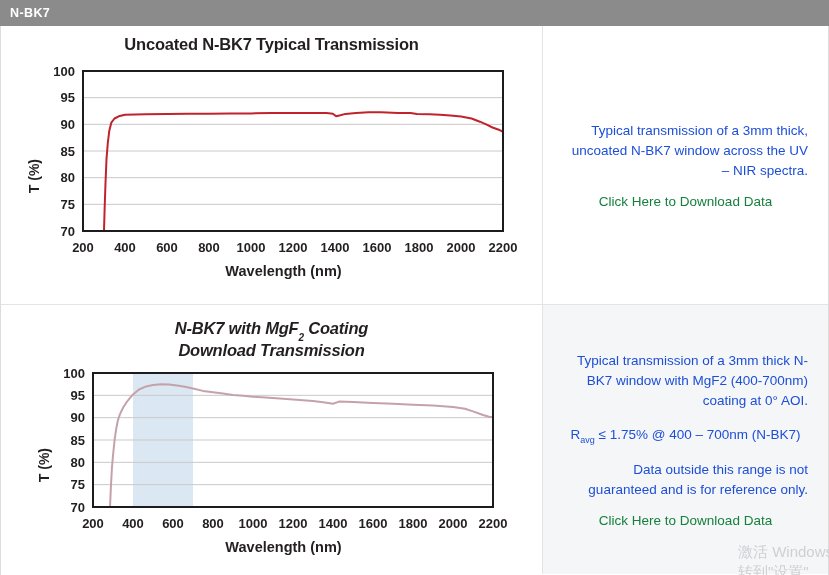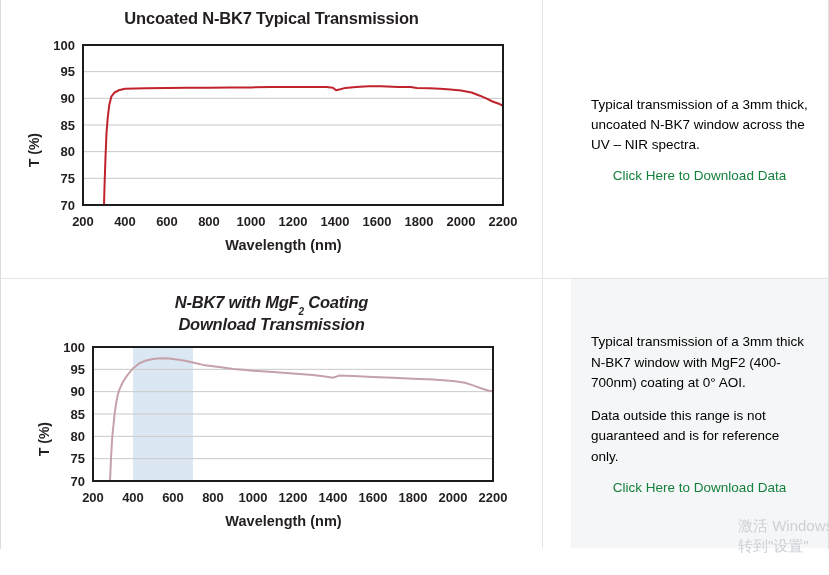--- a/index.html
+++ b/index.html
@@ -23,21 +23,21 @@
     font-weight: bold;
     letter-spacing: 0.4px;
   }
   
   .content {
     position: relative;
     height: 549px;
     border-left: 1px solid #dcdcdc;
     border-right: 1px solid #dcdcdc;
   }
-  .row { display: flex; gap: 28px; }
+  .row { display: flex; }
   .row-1 { height: 279px; border-bottom: 1px solid #e4e4e4; }
   .row-2 { height: 269px; }
   .cell-left {
     width: 542px;
     border-right: 1px solid #e4e4e4;
     display: flex; flex-direction: column;
     align-items: center;
   }
   .cell-right {
     flex: 1;
@@ -79,24 +79,24 @@
     margin-top: 0px;
   }
   svg text.tick {
     font-family: "Liberation Sans", sans-serif;
     font-size: 13px;
     font-weight: bold;
     fill: #231f20;
   }
   
   .desc {
-    color: #000000;
+    color: #1d4ed8;
     font-size: 13.5px;
     line-height: 1.5;
-    text-align: left;
+    text-align: right;
     max-width: 282px;
   }
   .desc + .desc { margin-top: 13px; }
   .spec sub { font-size: 9px; }
   .dl-link {
     display: inline-block;
     margin-top: 13px;
     color: #15803d;
     font-size: 13.5px;
     text-decoration: none;
@@ -114,20 +114,23 @@
     white-space: nowrap;
     overflow: hidden;
     pointer-events: none;
   }
 </style>
 </head>
 <body>
 
 <div class="page">
 
+  <header class="topbar">
+    <span class="topbar-title">N-BK7</span>
+  </header>
 
   <main class="content">
 
     <section class="row row-1">
       <div class="cell-left">
         <div class="chart-block">
           <div class="chart-title">Uncoated N-BK7 Typical Transmission</div>
           <div class="chart-body">
             <div class="y-axis-label">T (%)</div>
             <svg width="474" height="200">
@@ -203,20 +206,21 @@
                 <text x="360.0" y="163" text-anchor="middle" class="tick">1800</text>
                 <text x="400.0" y="163" text-anchor="middle" class="tick">2000</text>
                 <text x="440.0" y="163" text-anchor="middle" class="tick">2200</text>
               </svg>
           </div>
           <div class="x-axis-label">Wavelength (nm)</div>
         </div>
       </div>
       <div class="cell-right">
         <p class="desc">Typical transmission of a 3mm thick N-BK7 window with MgF2 (400-700nm) coating at 0° AOI.</p>
+        <p class="desc spec"><span>R</span><sub>avg</sub><span> ≤ 1.75% @ 400 – 700nm (N-BK7)</span></p>
         <p class="desc">Data outside this range is not guaranteed and is for reference only.</p>
         <a class="dl-link" href="#">Click Here to Download Data</a>
       </div>
     </section>
 
     <div class="watermark">
       <div>激活 Windows</div>
       <div>转到"设置"</div>
     </div>
 

